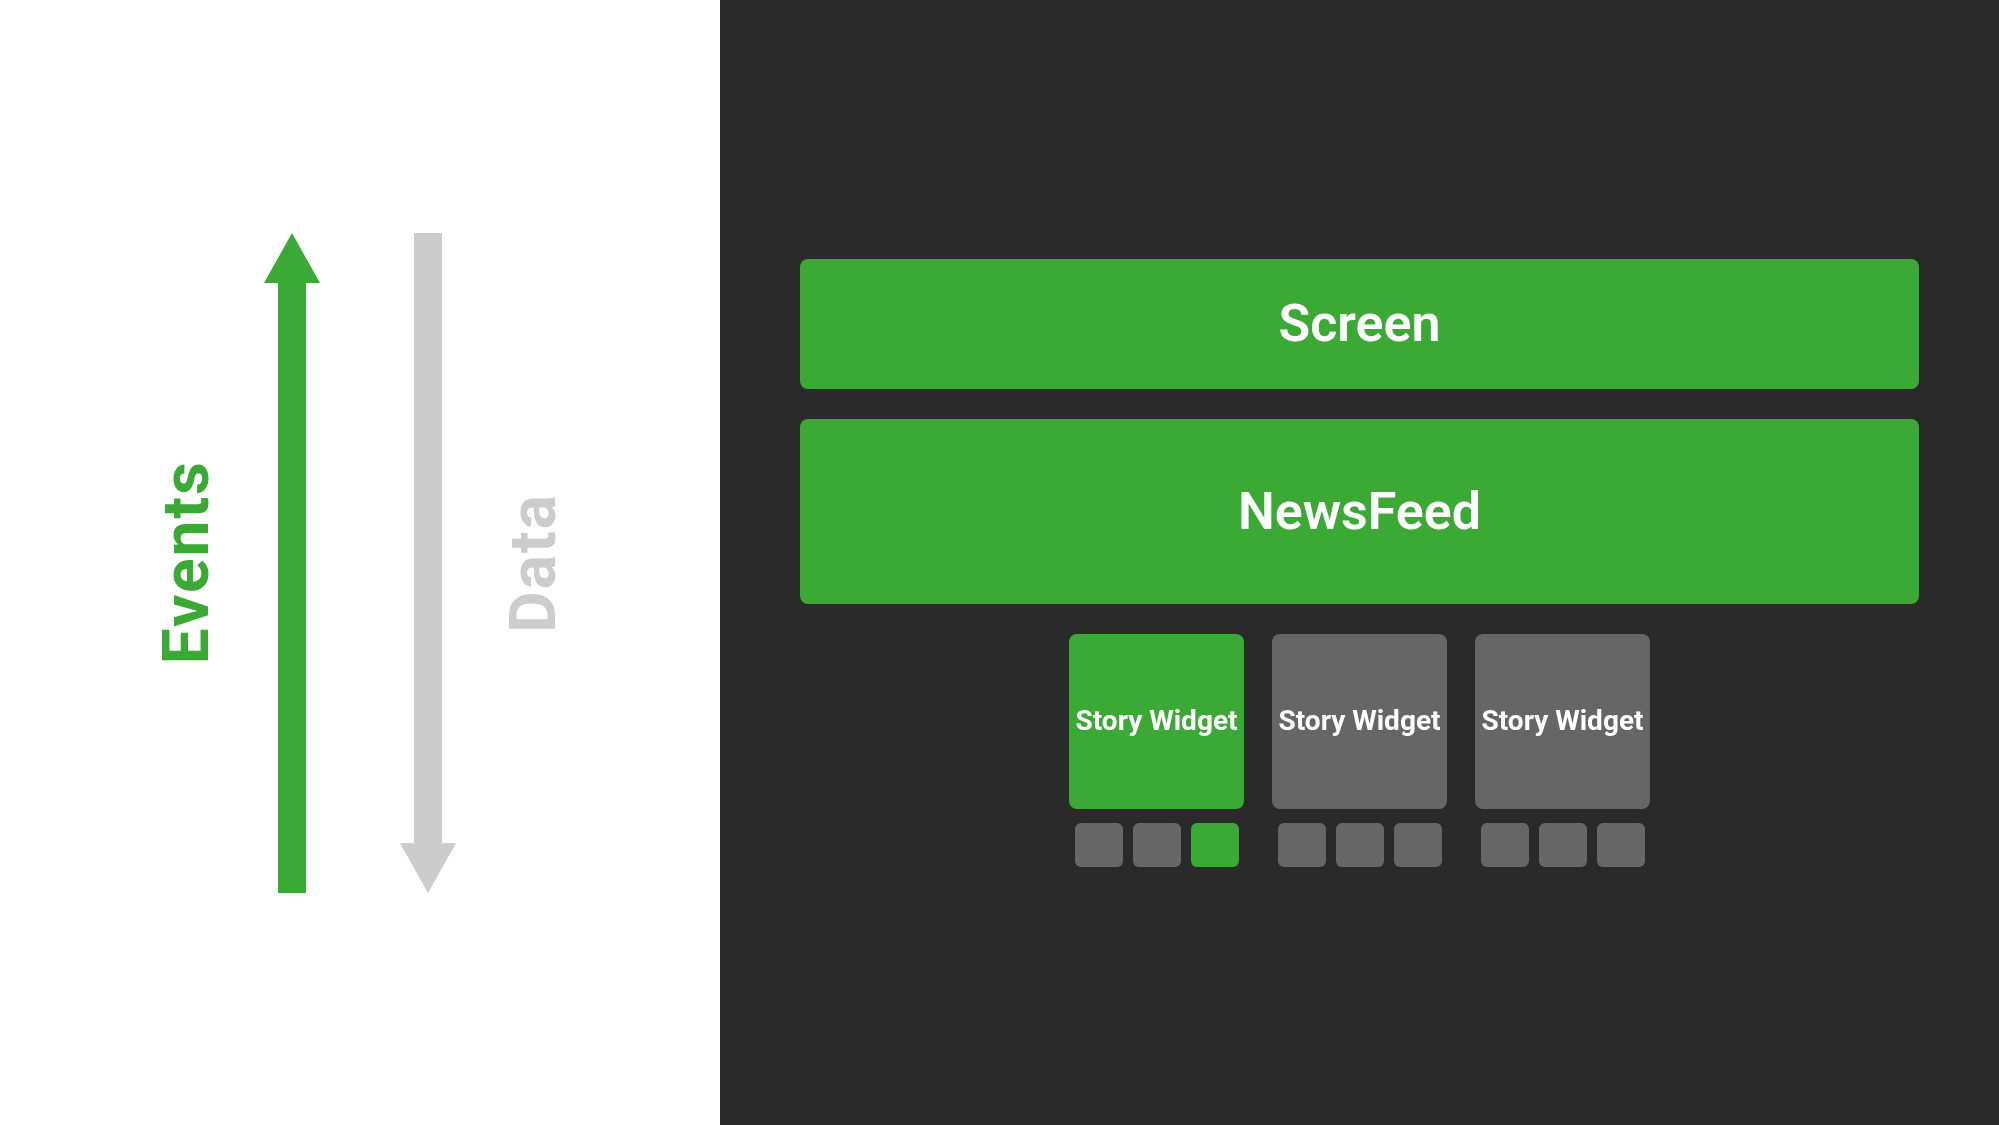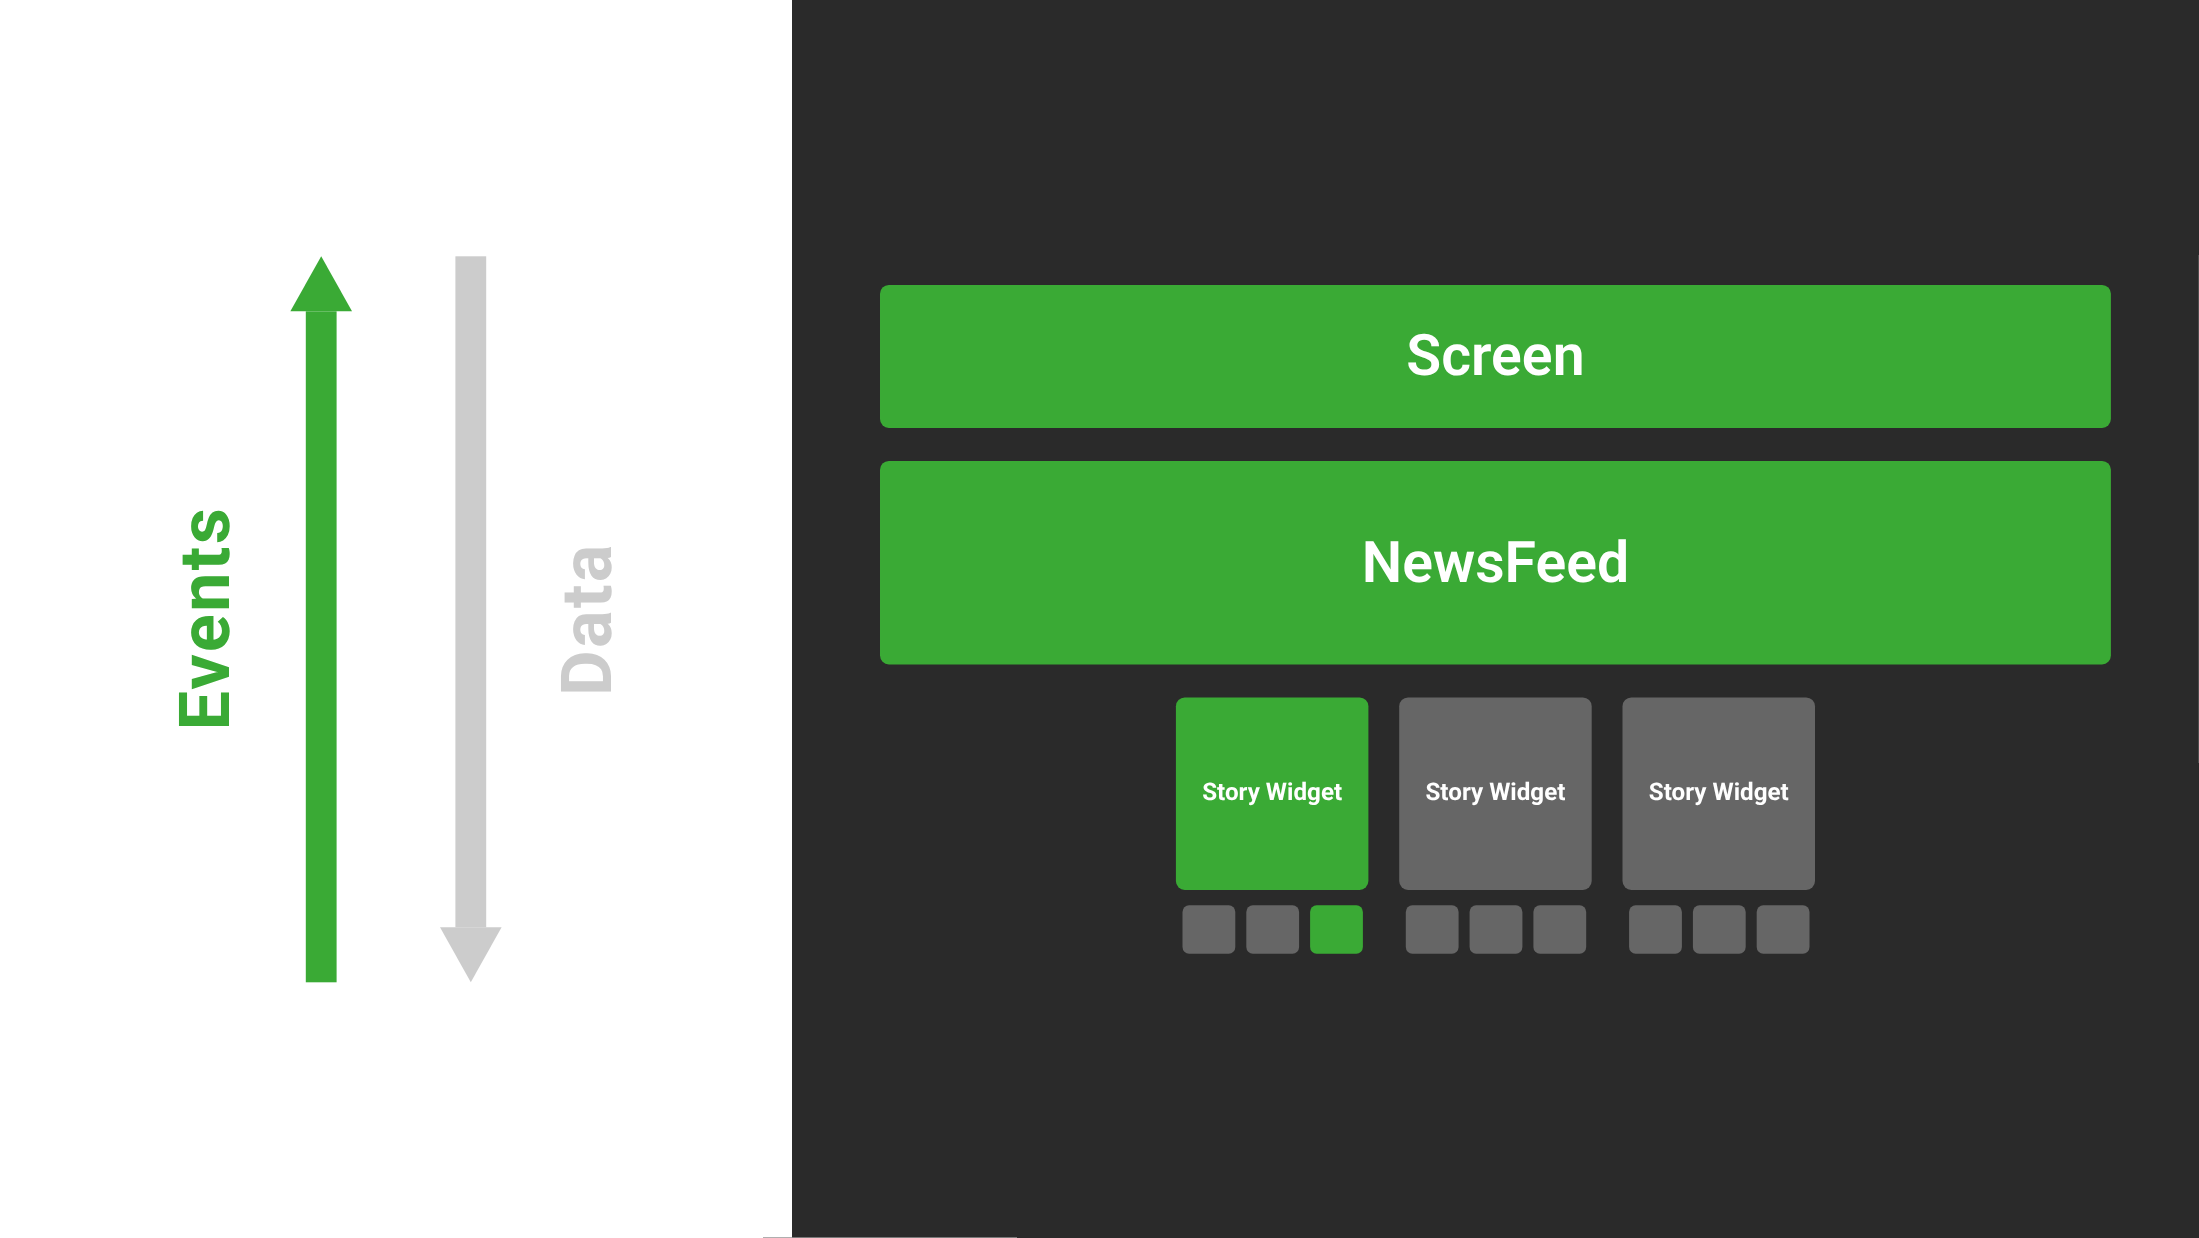--- a/index.html
+++ b/index.html
@@ -148,21 +148,21 @@
       border-radius: 8px;
       display: flex;
       align-items: center;
       justify-content: center;
       text-align: center;
     }
 
     .story-widget-green span,
     .story-widget-gray span {
       color: #ffffff;
-      font-size: 22px;
+      font-size: 28px;
       font-weight: 700;
       line-height: 1.2;
     }
 
     .dots-row {
       display: flex;
       flex-direction: row;
       gap: 10px;
     }
 

